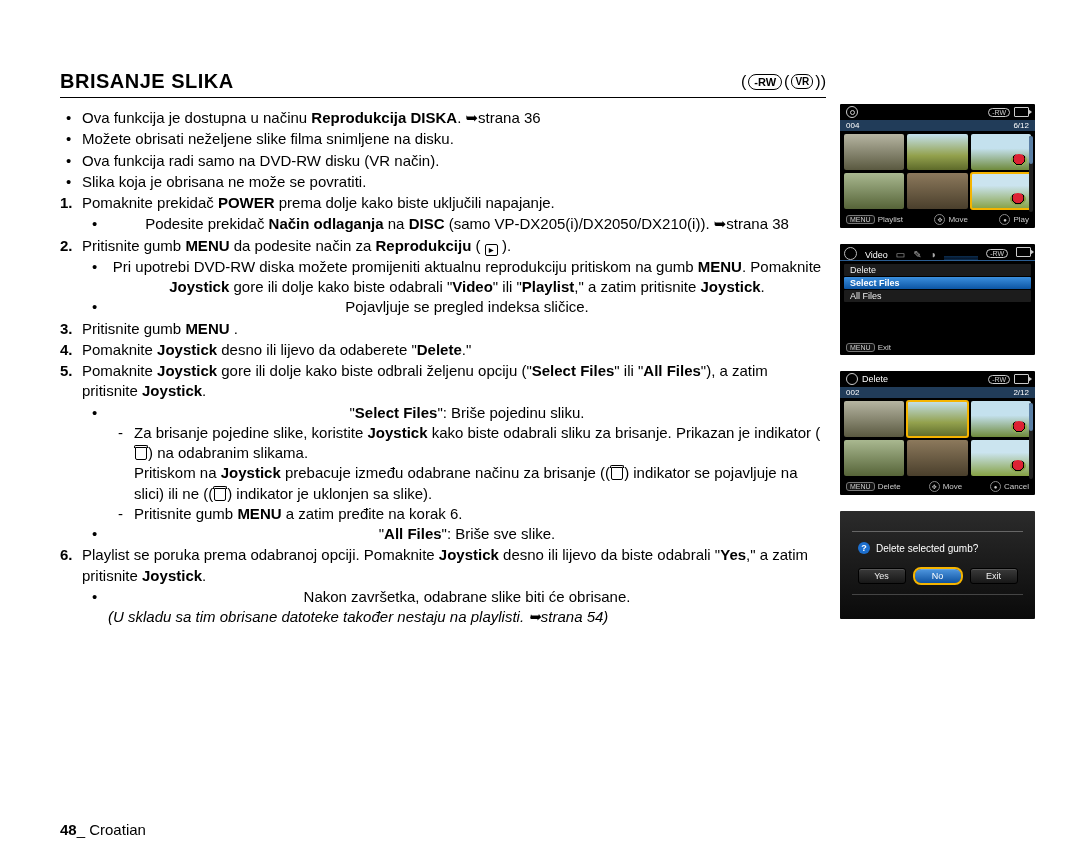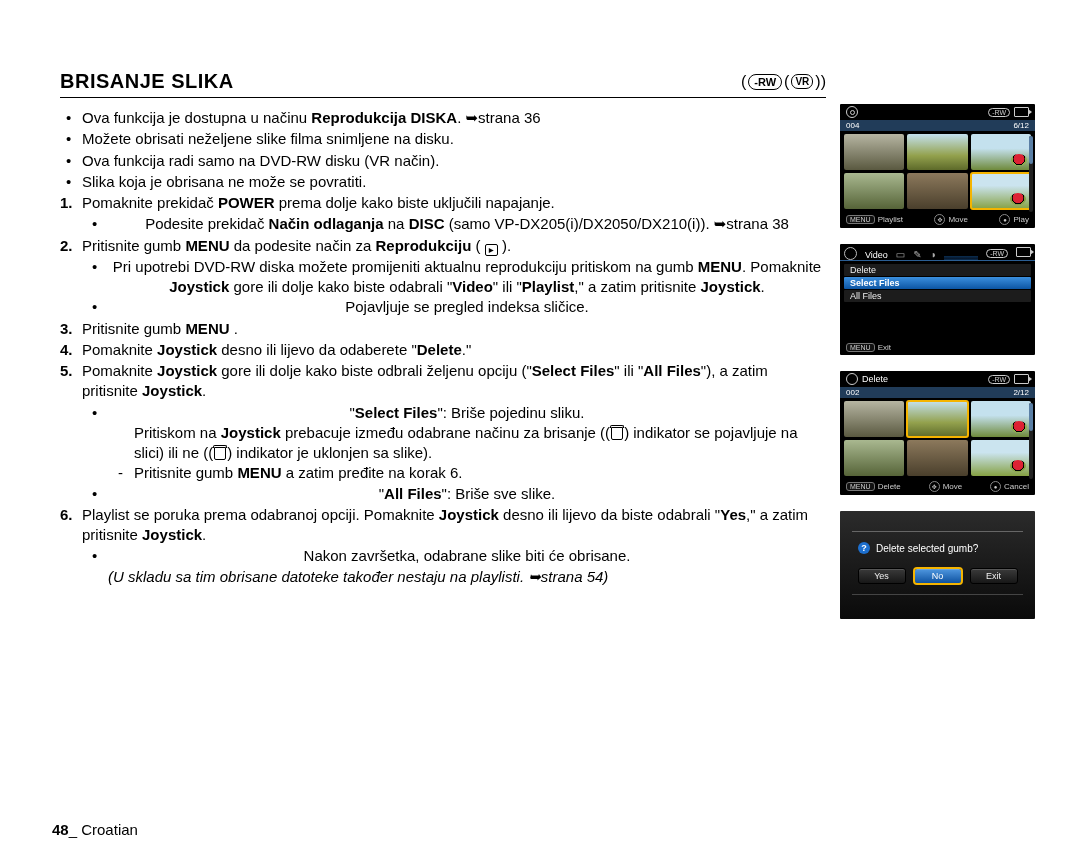--- a/index.html
+++ b/index.html
@@ -117,21 +117,21 @@
     content: "-";
     position: absolute;
     left: 58px;
     top: 0;
   }
   .sub2-cont { padding-left: 74px; }
   .sub-cont { padding-left: 48px; font-style: italic; }
   b { font-weight: 700; }
   .footer {
     position: absolute;
-    left: 52px;
+    left: 60px;
     bottom: 28px;
     font-size: 15px;
   }
   .footer b { font-weight: 700; }
   
   .screen {
     background: #000;
     border-radius: 1px;
     width: 195px;
     color: #eee;
@@ -292,20 +292,21 @@
     border-radius: 3px;
     font-size: 9px;
     color: #eee;
     padding: 2px 4px;
     box-shadow: inset 0 1px 0 rgba(255,255,255,.15);
   }
   .dbtn.sel {
     background: linear-gradient(#4f97df,#0e52a0);
     color: #fff;
     border-color: #07305f;
+    border-radius: 7px;
   }
   .toprow-simple {
     display: flex;
     justify-content: space-between;
     align-items: center;
     height: 16px;
     padding: 0 6px;
   }
   .toprow-simple .left-ico {
     display:flex; gap:4px; align-items:center;
@@ -377,20 +378,23 @@
         <div class="num"><span class="n">4.</span>
           <span>Pomaknite </span><b>Joystick</b><span> desno ili lijevo da odaberete "</span><b>Delete</b><span>."</span>
         </div>
 
         <div class="num"><span class="n">5.</span>
           <span>Pomaknite </span><b>Joystick</b><span> gore ili dolje kako biste odbrali željenu opciju ("</span><b>Select Files</b><span>" ili "</span><b>All Files</b><span>"), a zatim pritisnite </span><b>Joystick</b><span>.</span>
         </div>
         <div class="sub">
           <span>"</span><b>Select Files</b><span>": Briše pojedinu sliku.</span>
         </div>
+        <div class="sub2">
+          <span>Za brisanje pojedine slike, koristite </span><b>Joystick</b><span> kako biste odabrali sliku za brisanje. Prikazan je indikator (</span><span class="trash-ico"></span><span>) na odabranim slikama.</span>
+        </div>
         <div class="sub2-cont">
           <span>Pritiskom na </span><b>Joystick</b><span> prebacuje između odabrane načinu za brisanje ((</span><span class="trash-ico"></span><span>) indikator se pojavljuje na slici) ili ne ((</span><span class="trash-ico"></span><span>) indikator je uklonjen sa slike).</span>
         </div>
         <div class="sub2">
           <span>Pritisnite gumb </span><b>MENU</b><span> a zatim pređite na korak 6.</span>
         </div>
         <div class="sub">
           <span>"</span><b>All Files</b><span>": Briše sve slike.</span>
         </div>
 

